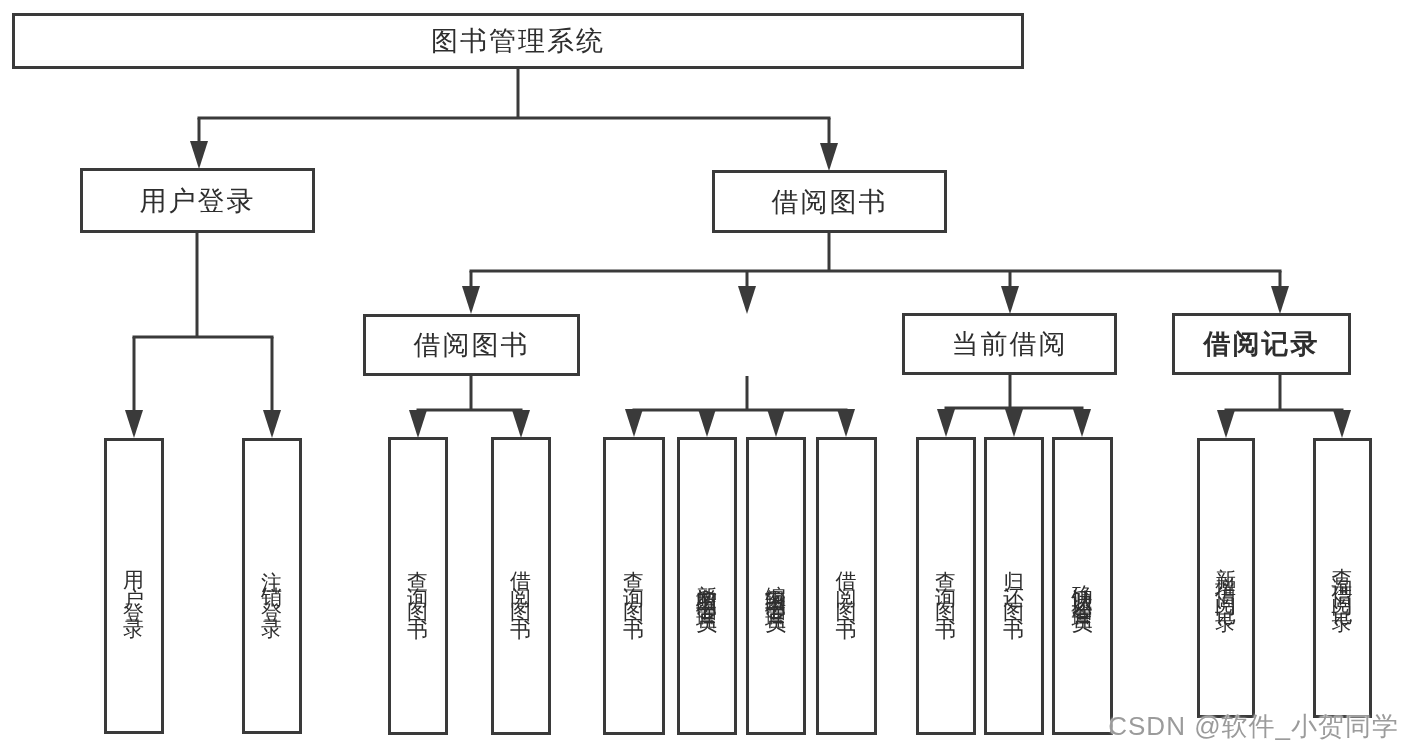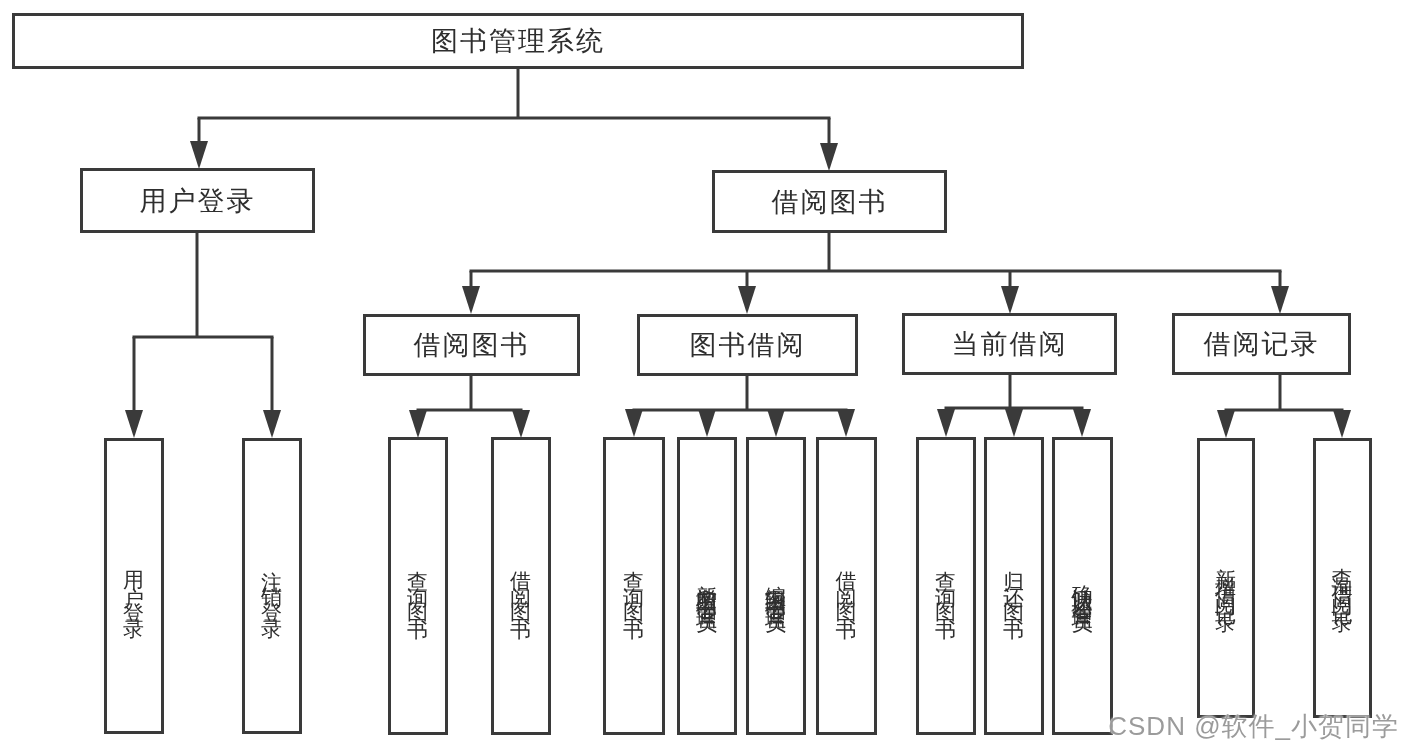--- a/index.html
+++ b/index.html
@@ -111,23 +111,22 @@
       <polygon points="1342,438 1333,410 1351,410"></polygon>
     </g>
   </svg>
 
   <div class="box" style="left:12px; top:13px; width:1012px; height:56px;">图书管理系统</div>
 
   <div class="box" style="left:80px; top:168px; width:235px; height:65px;">用户登录</div>
   <div class="box" style="left:712px; top:170px; width:235px; height:63px;">借阅图书</div>
 
   <div class="box" style="left:363px; top:314px; width:217px; height:62px;">借阅图书</div>
-  <div class="box" style="left:637px; top:314px; width:221px; height:62px;">图书借阅</div>
   <div class="box" style="left:902px; top:313px; width:215px; height:62px;">当前借阅</div>
-  <div class="box" style="left:1172px; top:313px; width:179px; height:62px;">借阅记录</div>
+  <div class="box" style="left:1172px; top:313px; width:179px; height:62px;font-weight:bold;">借阅记录</div>
 
   <div class="box leaf ls-wide" style="left:104px; top:438px; width:60px; height:296px;">用户登录</div>
   <div class="box leaf ls-wide" style="left:242px; top:438px; width:60px; height:296px;">注销登录</div>
 
   <div class="box leaf ls-wide" style="left:388px; top:437px; width:60px; height:298px;">查询图书</div>
   <div class="box leaf ls-wide" style="left:491px; top:437px; width:60px; height:298px;">借阅图书</div>
 
   <div class="box leaf ls-wide" style="left:603px; top:437px; width:62px; height:298px;">查询图书</div>
   <div class="box leaf ls-tight" style="left:677px; top:437px; width:60px; height:298px;">新增图书（管理员）</div>
   <div class="box leaf ls-tight" style="left:746px; top:437px; width:60px; height:298px;">编辑图书（管理员）</div>

